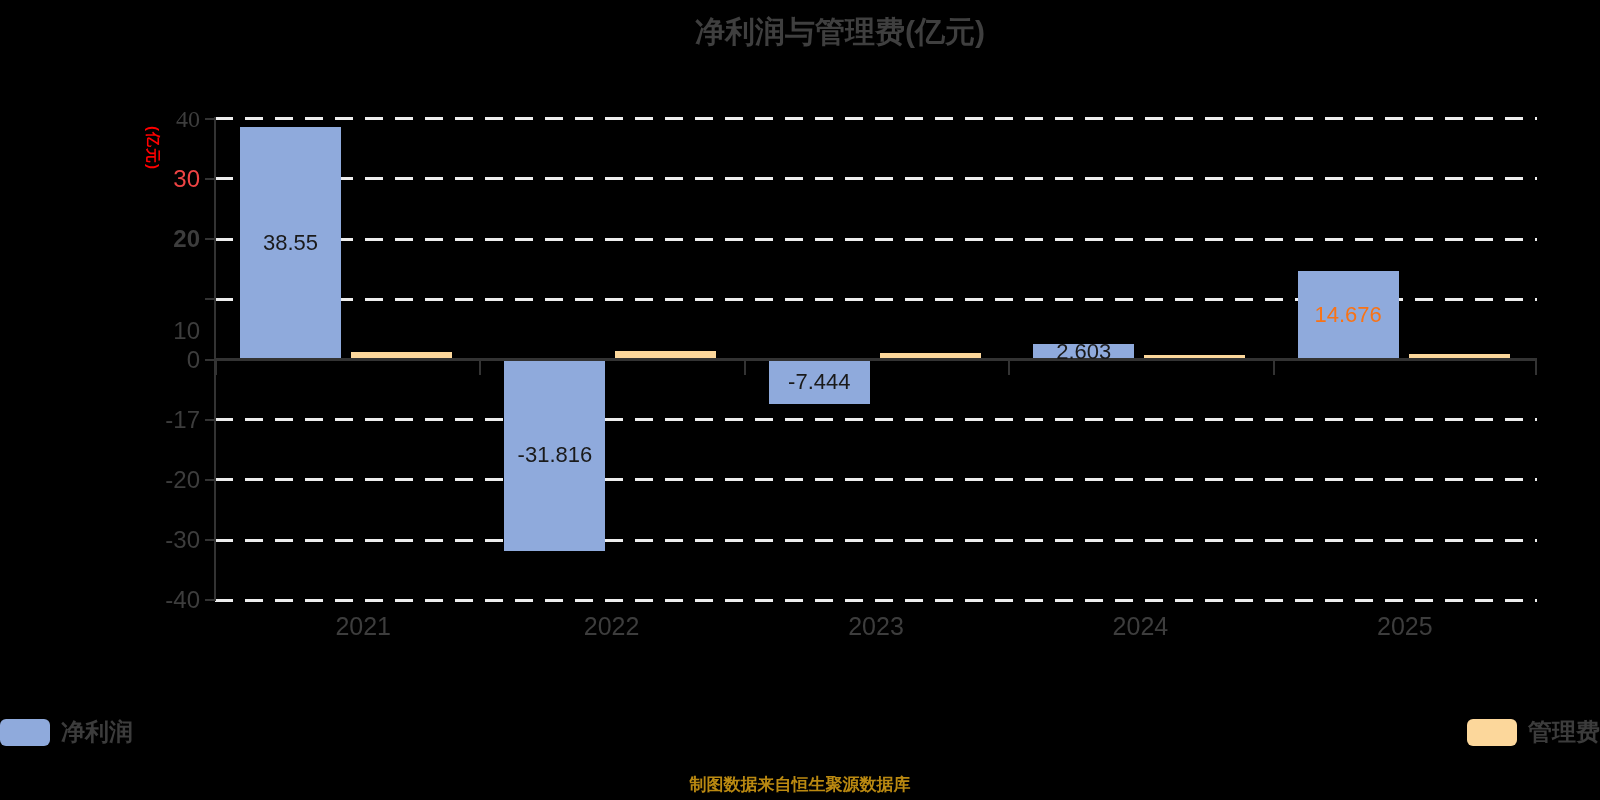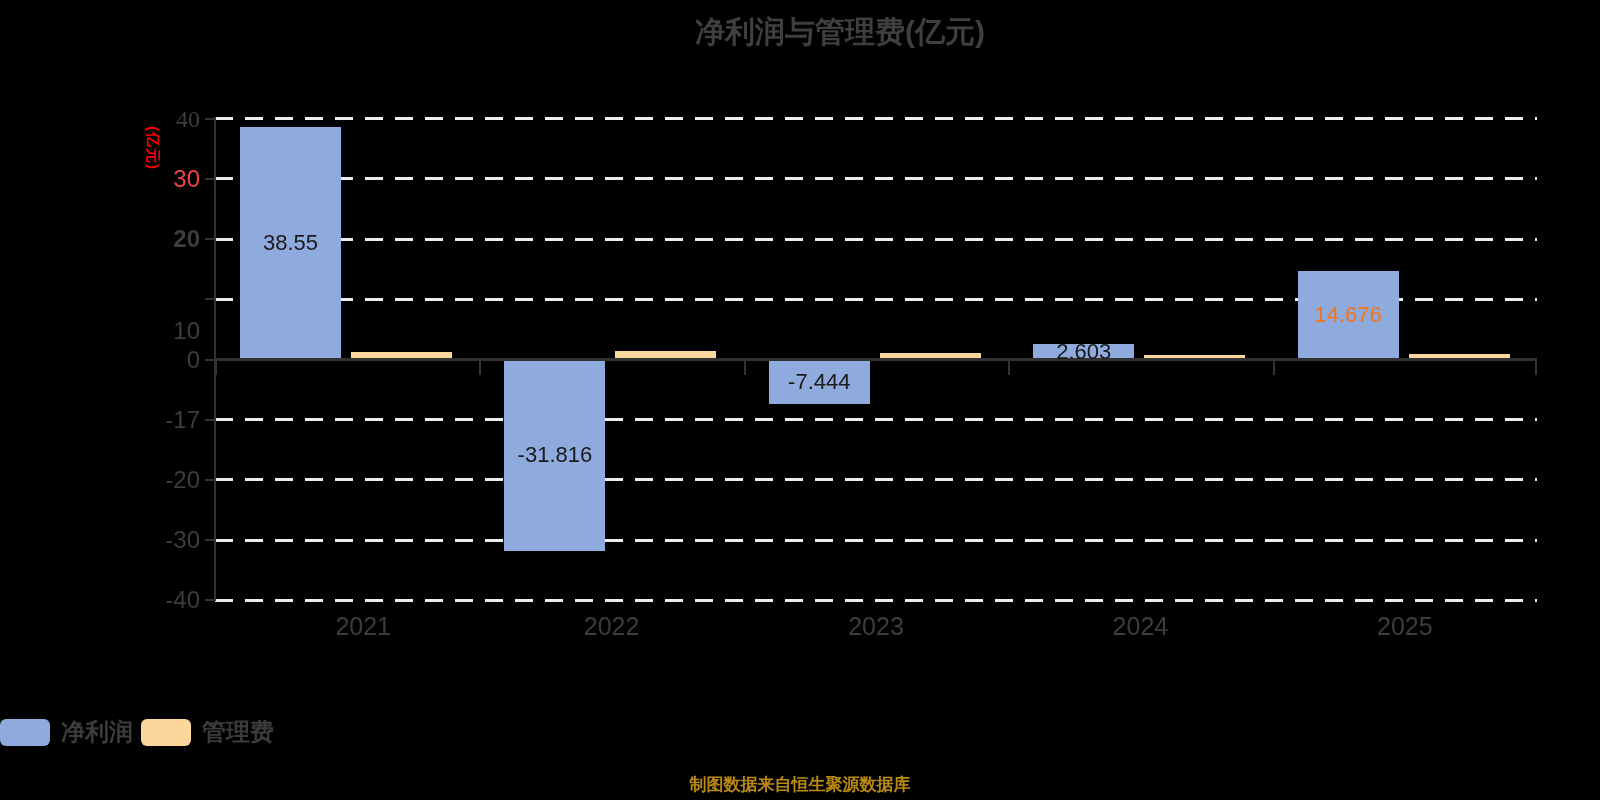--- a/index.html
+++ b/index.html
@@ -24,21 +24,21 @@
     width:60px;text-align:right;font-size:24px;transform:translateY(-50%);
     z-index:3;
   }
   .xtick-label{
     font-size:25px;transform:translateX(-50%);z-index:3;white-space:nowrap;
   }
   .data-label{
     font-size:22px;transform:translate(-50%,-50%);z-index:4;white-space:nowrap;
   }
   #legend{
-    top:716px;left:0;width:1600px;display:flex;justify-content:flex-start;
+    top:716px;left:0;width:1600px;display:flex;justify-content:space-between;
     align-items:center;gap:8px;z-index:4;
   }
   .legend-item{display:flex;align-items:center;}
   .legend-swatch{width:50px;height:27px;border-radius:6px;}
   .legend-label{margin-left:11px;font-size:24px;font-weight:600;white-space:nowrap;}
   #footer-note{
     top:773px;left:800px;transform:translateX(-50%);
     font-size:17px;font-weight:700;white-space:nowrap;z-index:4;
   }
 </style>

